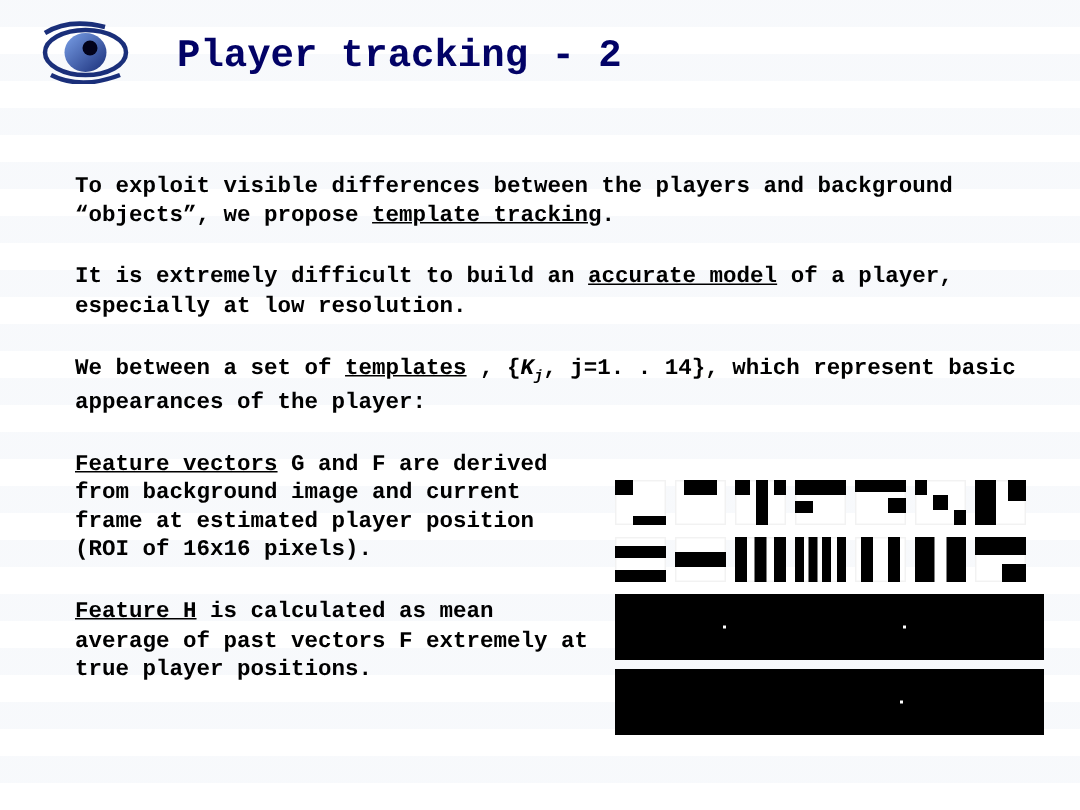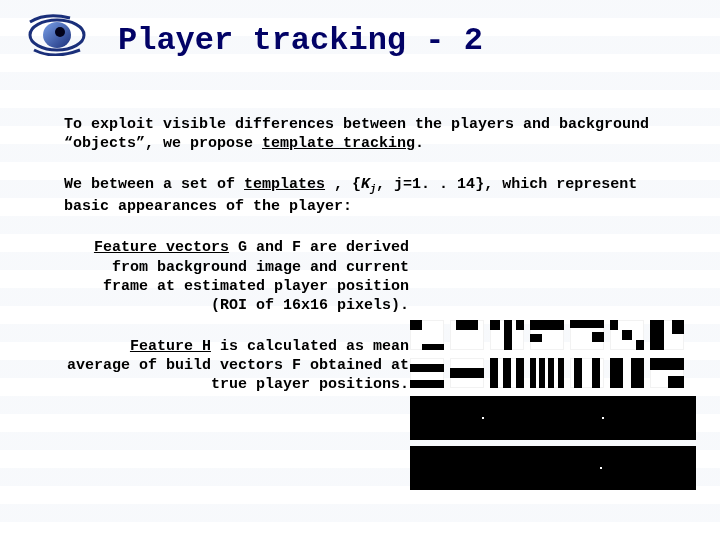--- a/index.html
+++ b/index.html
@@ -36,41 +36,40 @@
     position: absolute;
     top: 14px;
     left: 26px;
     width: 62px;
     height: 42px;
   }
   .title {
     position: absolute;
     top: 22px;
     left: 118px;
-    font-size: 32px;
+    font-size: 26px;
     font-weight: bold;
     color: #020266;
     letter-spacing: 0px;
   }
   .body {
     position: absolute;
     top: 115px;
     left: 50px;
     right: 40px;
     font-size: 15px;
     font-weight: bold;
     color: #000;
     line-height: 1.28;
   }
   .body p {
-    margin: 0 0 22px 14px;
+    margin: 0 0 22px 0;
   }
   .p-narrow {
     width: 345px;
-    text-align: right;
   }
   .u { text-decoration: underline; }
   .formula {
     font-style: italic;
     font-weight: bold;
   }
   .sub {
     font-size: 10px;
     vertical-align: sub;
     font-style: italic;
@@ -140,31 +139,34 @@
   </div>
 
   <div class="title">Player tracking - 2</div>
 
   <div class="body">
 
     <p>
       <span>To exploit visible differences between the players and background “objects”, we propose </span><span class="u">template tracking</span><span>.</span>
     </p>
 
+    <p>
+      <span>It is extremely difficult to build an </span><span class="u">accurate model</span><span> of a player, especially at low resolution.</span>
+    </p>
 
     <p>
       <span>We between a set of </span><span class="u">templates</span><span> , {</span><span class="formula">K</span><span class="sub">j</span><span>, j=1. . 14</span><span>}, which represent basic appearances of the player:</span>
     </p>
 
     <p class="p-narrow">
       <span class="u">Feature vectors</span><span> G and F are derived from background image and current frame at estimated player position (ROI of 16x16 pixels).</span>
     </p>
 
     <p class="p-narrow">
-      <span class="u">Feature H</span><span> is calculated as mean average of build vectors F obtained at true player positions.</span>
+      <span class="u">Feature H</span><span> is calculated as mean average of past vectors F extremely at true player positions.</span>
     </p>
 
   </div>
 
   <div class="thumbs">
 
     <div class="thumbs-row">
       <div class="t">
         <span class="blk" style="left:0;top:0;width:12px;height:10px"></span>
         <span class="blk" style="left:12px;bottom:0;width:22px;height:6px"></span>

